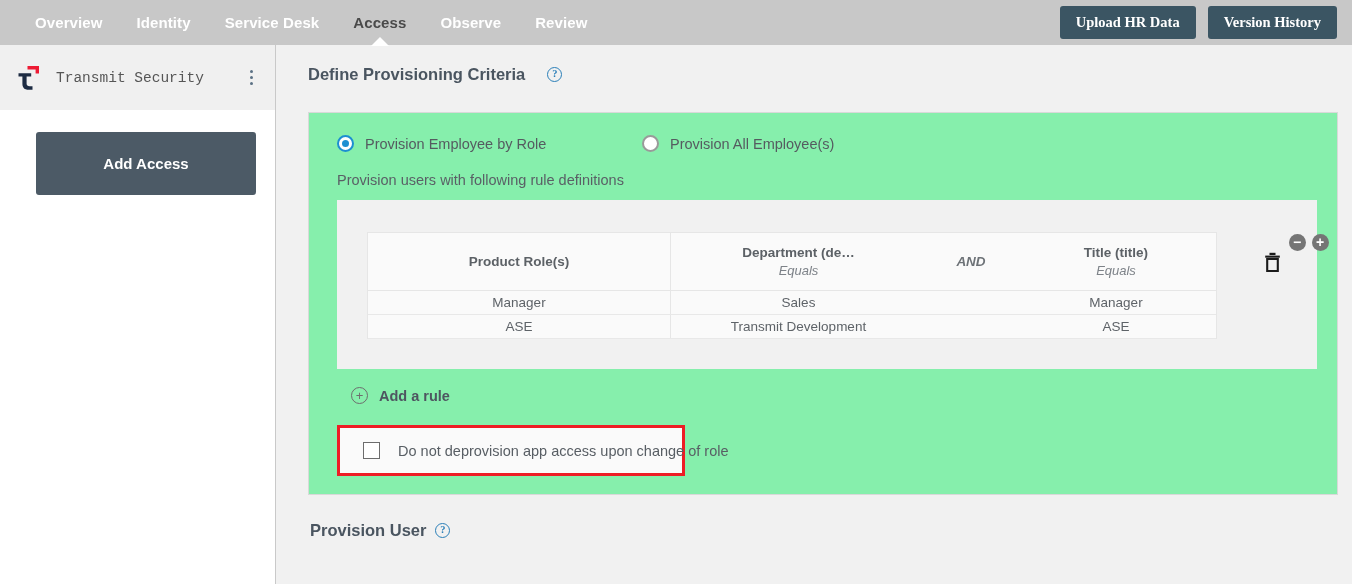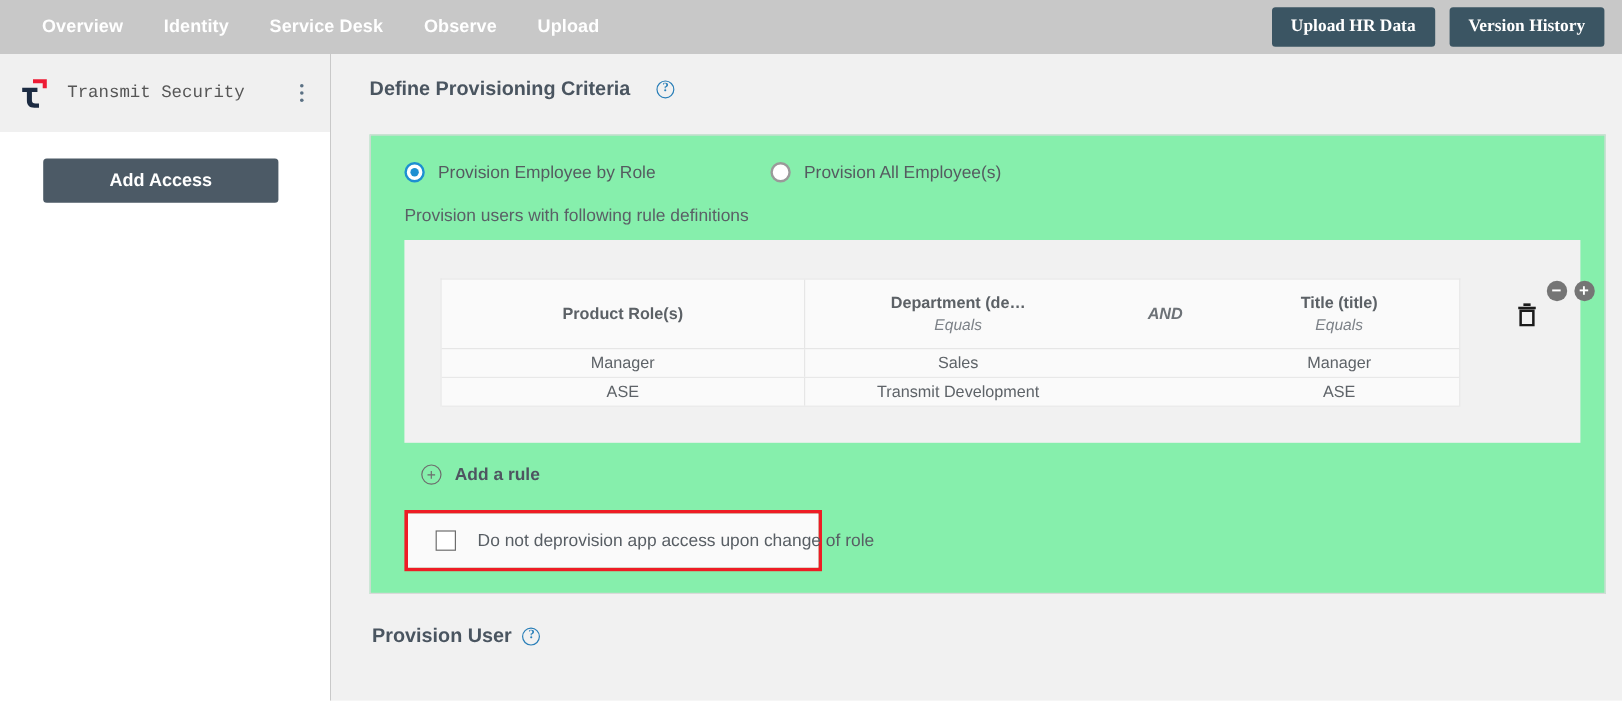--- a/index.html
+++ b/index.html
@@ -99,29 +99,29 @@
     align-items: center; justify-content: center;
     gap: 3px;
     cursor: pointer;
     flex: 0 0 20px;
   }
   .kebab i { display: block; width: 3px; height: 3px; background: #5b7184; border-radius: 50%; }
 
   .sidebar-body { padding: 22px 22px 0 36px; }
   .add-access-btn {
     display: block;
-    width: 196px;
+    width: 220px;
     background: #4c5a66;
     color: #ffffff;
     border: none;
     border-radius: 3px;
     font-family: "Liberation Sans", sans-serif;
     font-size: 15px;
     font-weight: bold;
-    padding: 11px 0;
+    padding: 24px 0;
     cursor: pointer;
     line-height: 1;
   }
 
   
   .content {
     flex: 1;
     background: #f1f1f1;
     padding: 20px 14px 0 32px;
     overflow: hidden;
@@ -322,25 +322,28 @@
   <div class="nav-tabs">
     <div class="nav-tab">
         <span>Overview</span>
       </div>
     <div class="nav-tab">
         <span>Identity</span>
       </div>
     <div class="nav-tab">
         <span>Service Desk</span>
       </div>
+    <div class="nav-tab active">
+        <span>Access</span>
+      </div>
     <div class="nav-tab">
         <span>Observe</span>
       </div>
     <div class="nav-tab">
-        <span>Upload</span>
+        <span>Review</span>
       </div>
   </div>
   <div class="nav-actions">
     <button class="nav-btn">Upload HR Data</button>
     <button class="nav-btn">Version History</button>
   </div>
 </div>
 
 <div class="body-wrap">
 

